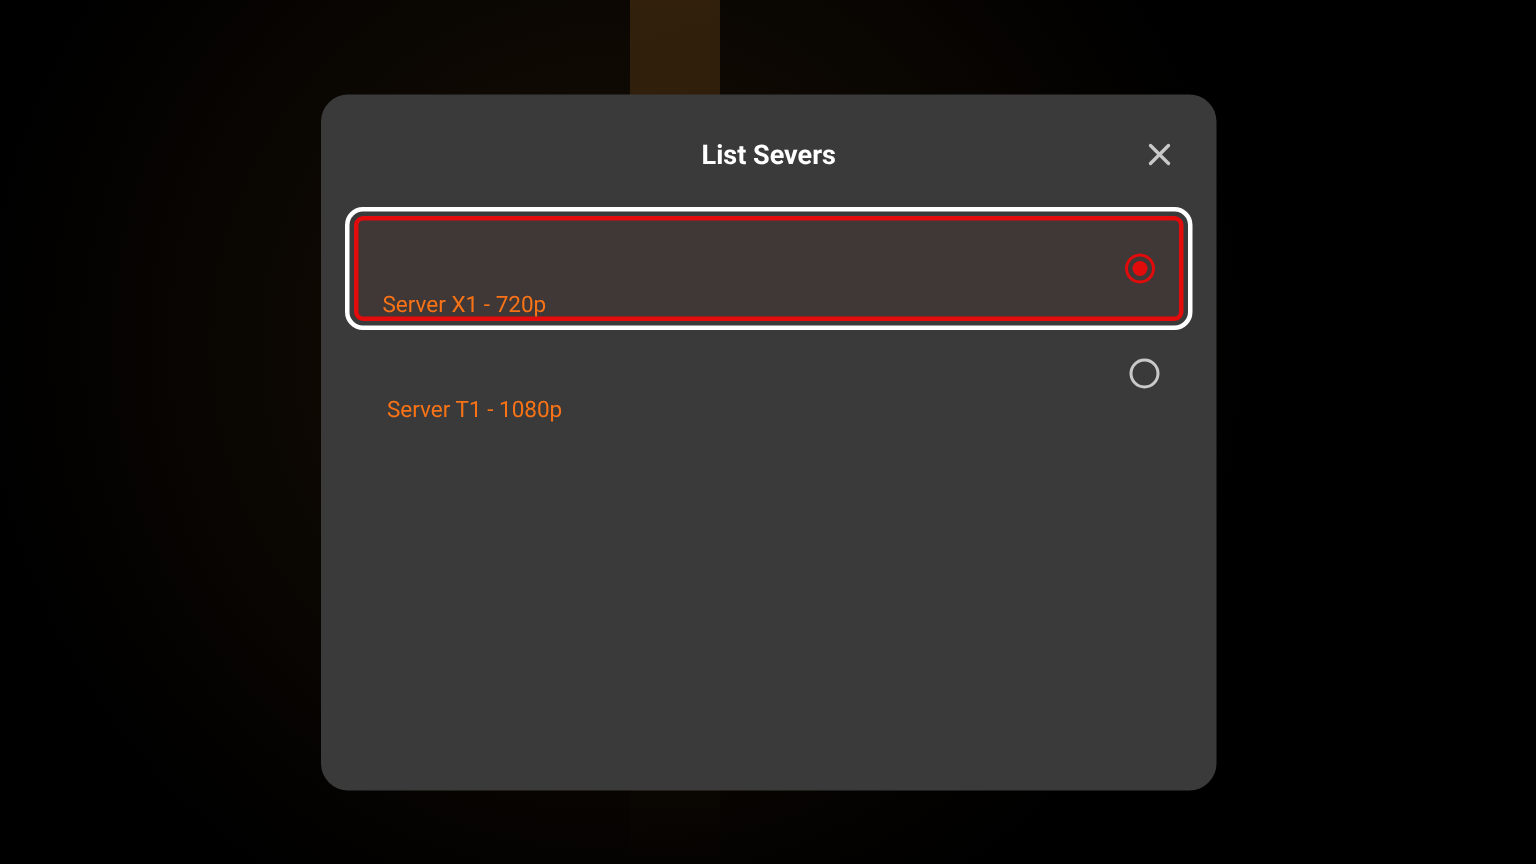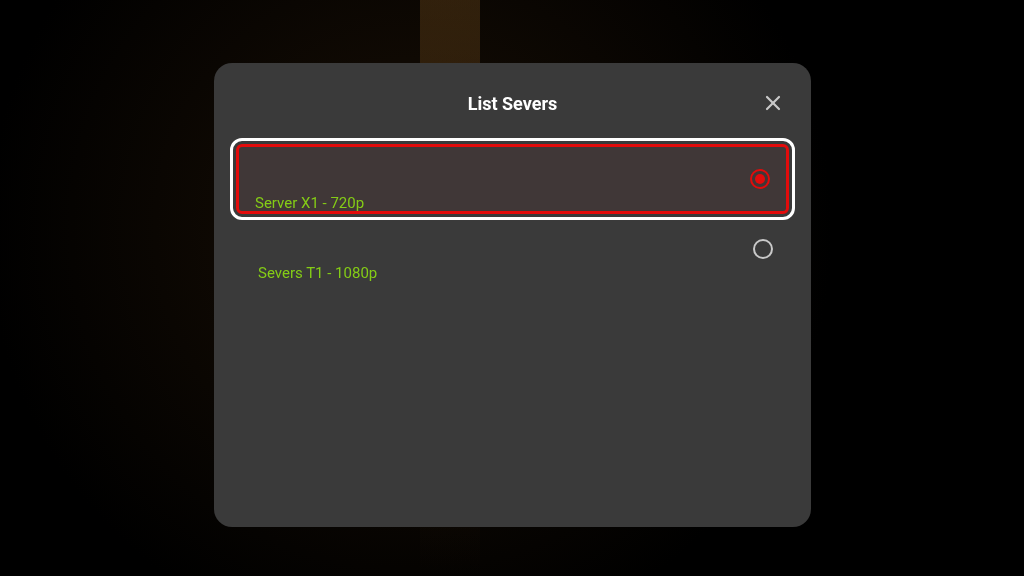--- a/index.html
+++ b/index.html
@@ -57,21 +57,21 @@
     .row {
       position: relative;
       display: flex;
       align-items: center;
       justify-content: space-between;
       height: 70px;
       padding: 0 16px;
       cursor: pointer;
     }
     .row-label {
-      color: #84cc16;
+      color: #f97316;
       font-size: 15px;
       font-weight: 400;
       margin-top: 48px;
     }
     .radio {
       width: 20px;
       height: 20px;
       border-radius: 50%;
       border: 2px solid #c9c9c9;
       position: relative;
@@ -115,17 +115,17 @@
       </svg>
     </div>
   </div>
 
   <div class="list">
     <div class="row focused">
       <span class="row-label">Server X1 - 720p</span>
       <span class="radio selected"></span>
     </div>
     <div class="row unfocused">
-      <span class="row-label">Severs T1 - 1080p</span>
+      <span class="row-label">Server T1 - 1080p</span>
       <span class="radio"></span>
     </div>
   </div>
 </div>
 
 </body></html>

